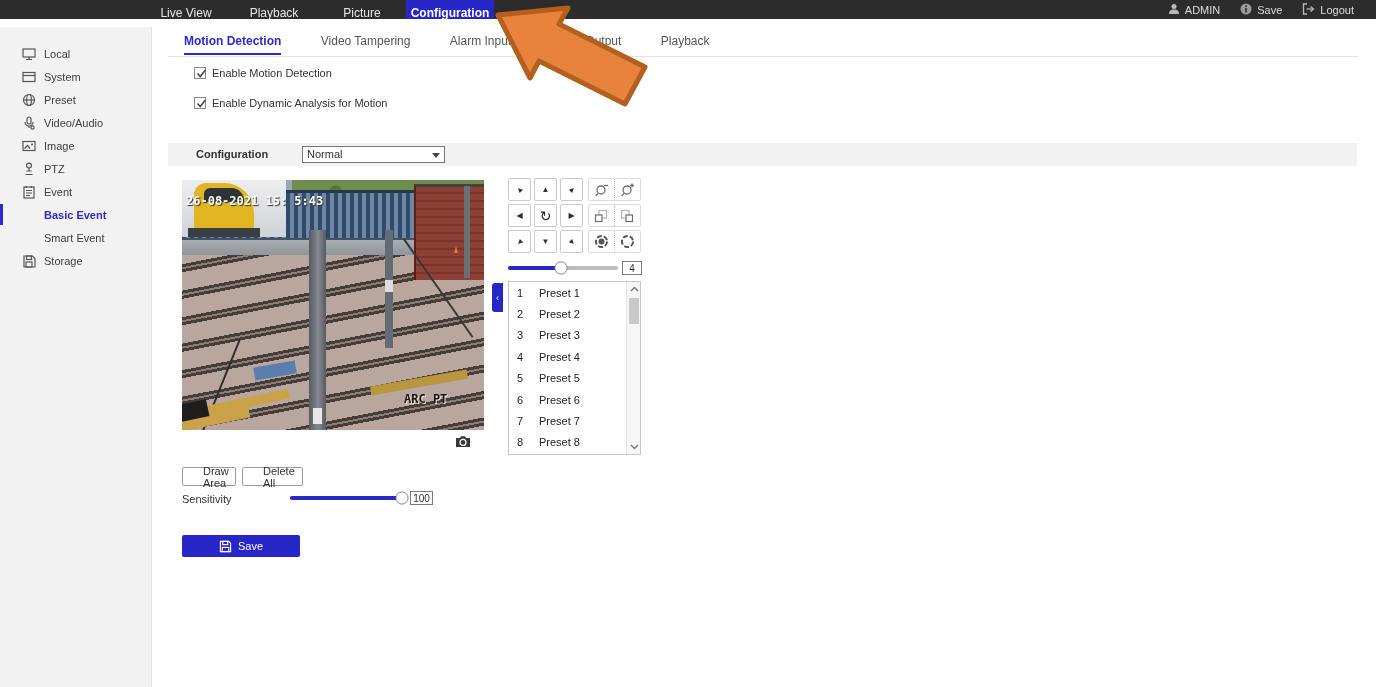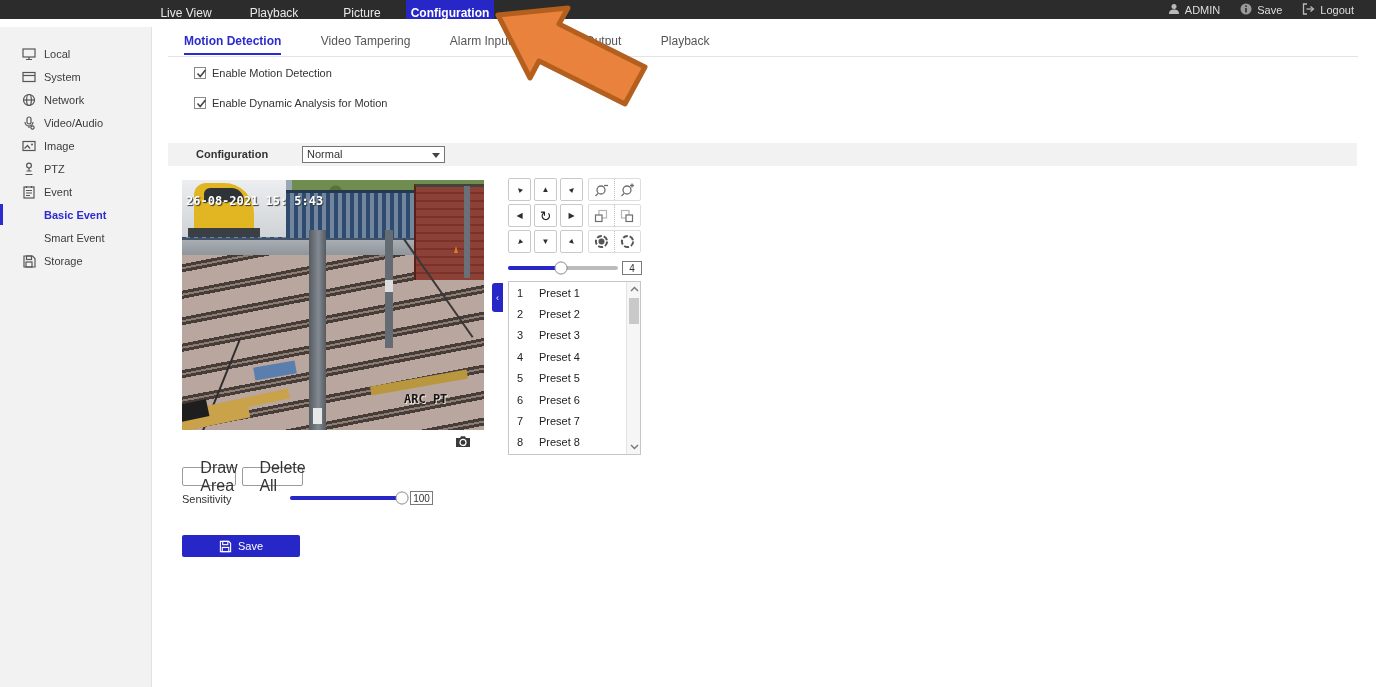--- a/index.html
+++ b/index.html
@@ -100,21 +100,21 @@
   .presets { position:absolute; left:356px; top:254px; width:133px; height:174px; border:1px solid #c6c6c6; background:#fff; overflow:hidden; }
   .preset-row { height:21.4px; display:flex; align-items:center; font-size:11px; color:#222; cursor:pointer; }
   .preset-row .pnum { width:22px; text-align:center; }
   .preset-row .plabel { margin-left:8px; }
   .pscroll { position:absolute; right:0; top:0; bottom:0; width:14px; background:#f6f6f6; border-left:1px solid #e4e4e4; }
   .ps-btn { position:absolute; left:0; width:14px; height:14px; display:flex; align-items:center; justify-content:center; cursor:pointer; }
   .ps-thumb { position:absolute; left:1.5px; top:16px; width:10px; height:26px; background:#c9c9c9; cursor:pointer; }
   .collapse-tab { position:absolute; left:340px; top:256px; width:11px; height:29px; background:#2727c8; border-radius:3px 0 0 3px; color:#fff; font-size:9px; display:flex; align-items:center; justify-content:center; cursor:pointer; }
 
   
-  .btn { position:absolute; height:19px; background:#fff; border:1px solid #9c9c9c; border-radius:2px; font-size:16px; color:#333; display:flex; align-items:center; justify-content:center; cursor:pointer;padding-left:20px; }
+  .btn { position:absolute; height:19px; background:#fff; border:1px solid #9c9c9c; border-radius:2px; font-size:11px; color:#333; display:flex; align-items:center; justify-content:center; cursor:pointer;padding-left:20px; }
   .sens-label { position:absolute; left:30px; top:466px; font-size:11px; }
   .save-btn { position:absolute; left:30px; top:508px; width:118px; height:22px; background:#2727c8; border-radius:2px; color:#fff; font-size:11px; display:flex; align-items:center; justify-content:center; gap:6px; cursor:pointer; }
 
   .arrow-overlay { position:absolute; left:0; top:0; width:1376px; height:687px; z-index:60; pointer-events:none; }
 </style>
 </head>
 <body>
 
 <div class="topnav">
   <div class="nav-items">
@@ -164,21 +164,21 @@
           <path d="M1 5.5 H13"></path>
         </svg></span>
     <span class="sb-label">System</span>
   </div>
   <div class="sb-item">
     <span class="sb-ic"><svg width="14" height="14" viewBox="0 0 14 14" fill="none" stroke="#555" stroke-width="1.2">
           <circle cx="7" cy="7" r="5.5"></circle>
           <ellipse cx="7" cy="7" rx="2.4" ry="5.5"></ellipse>
           <path d="M1.5 7 H12.5"></path>
         </svg></span>
-    <span class="sb-label">Network</span>
+    <span class="sb-label">Preset</span>
   </div>
   <div class="sb-item">
     <span class="sb-ic"><svg width="14" height="14" viewBox="0 0 14 14" fill="none" stroke="#555" stroke-width="1.2">
           <rect x="5" y="1" width="4" height="7" rx="2"></rect>
           <path d="M3 6 a4 4 0 0 0 8 0 M7 10 V12"></path>
           <circle cx="10.5" cy="11.5" r="1.6"></circle>
         </svg></span>
     <span class="sb-label">Video/Audio</span>
   </div>
   <div class="sb-item">

